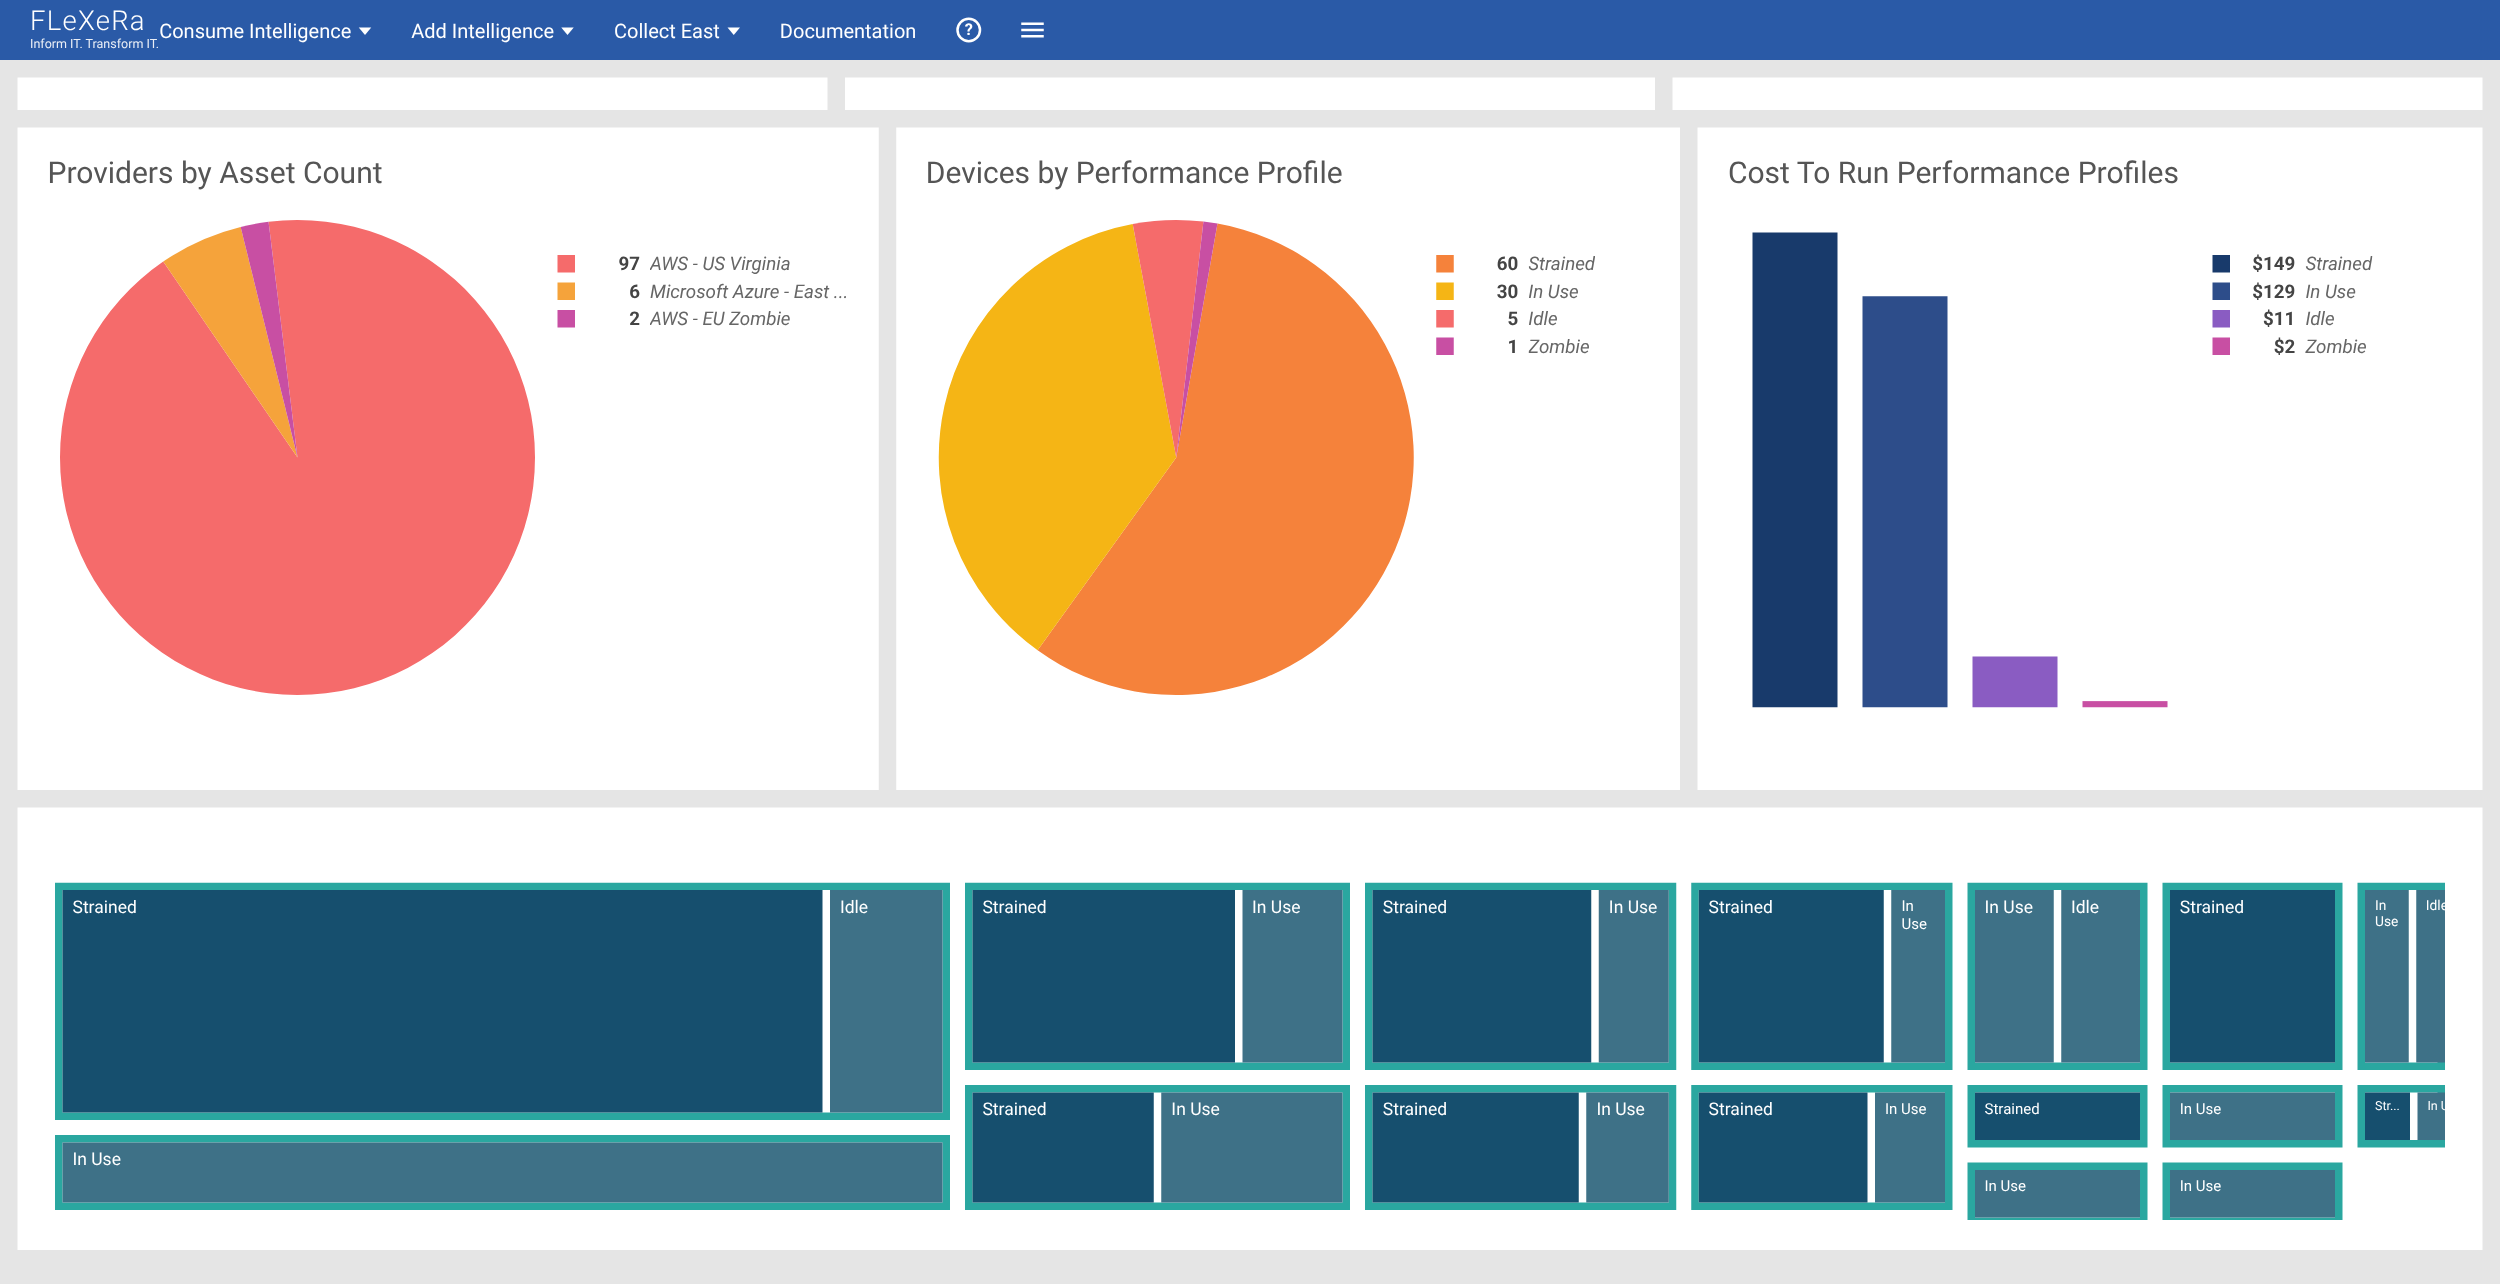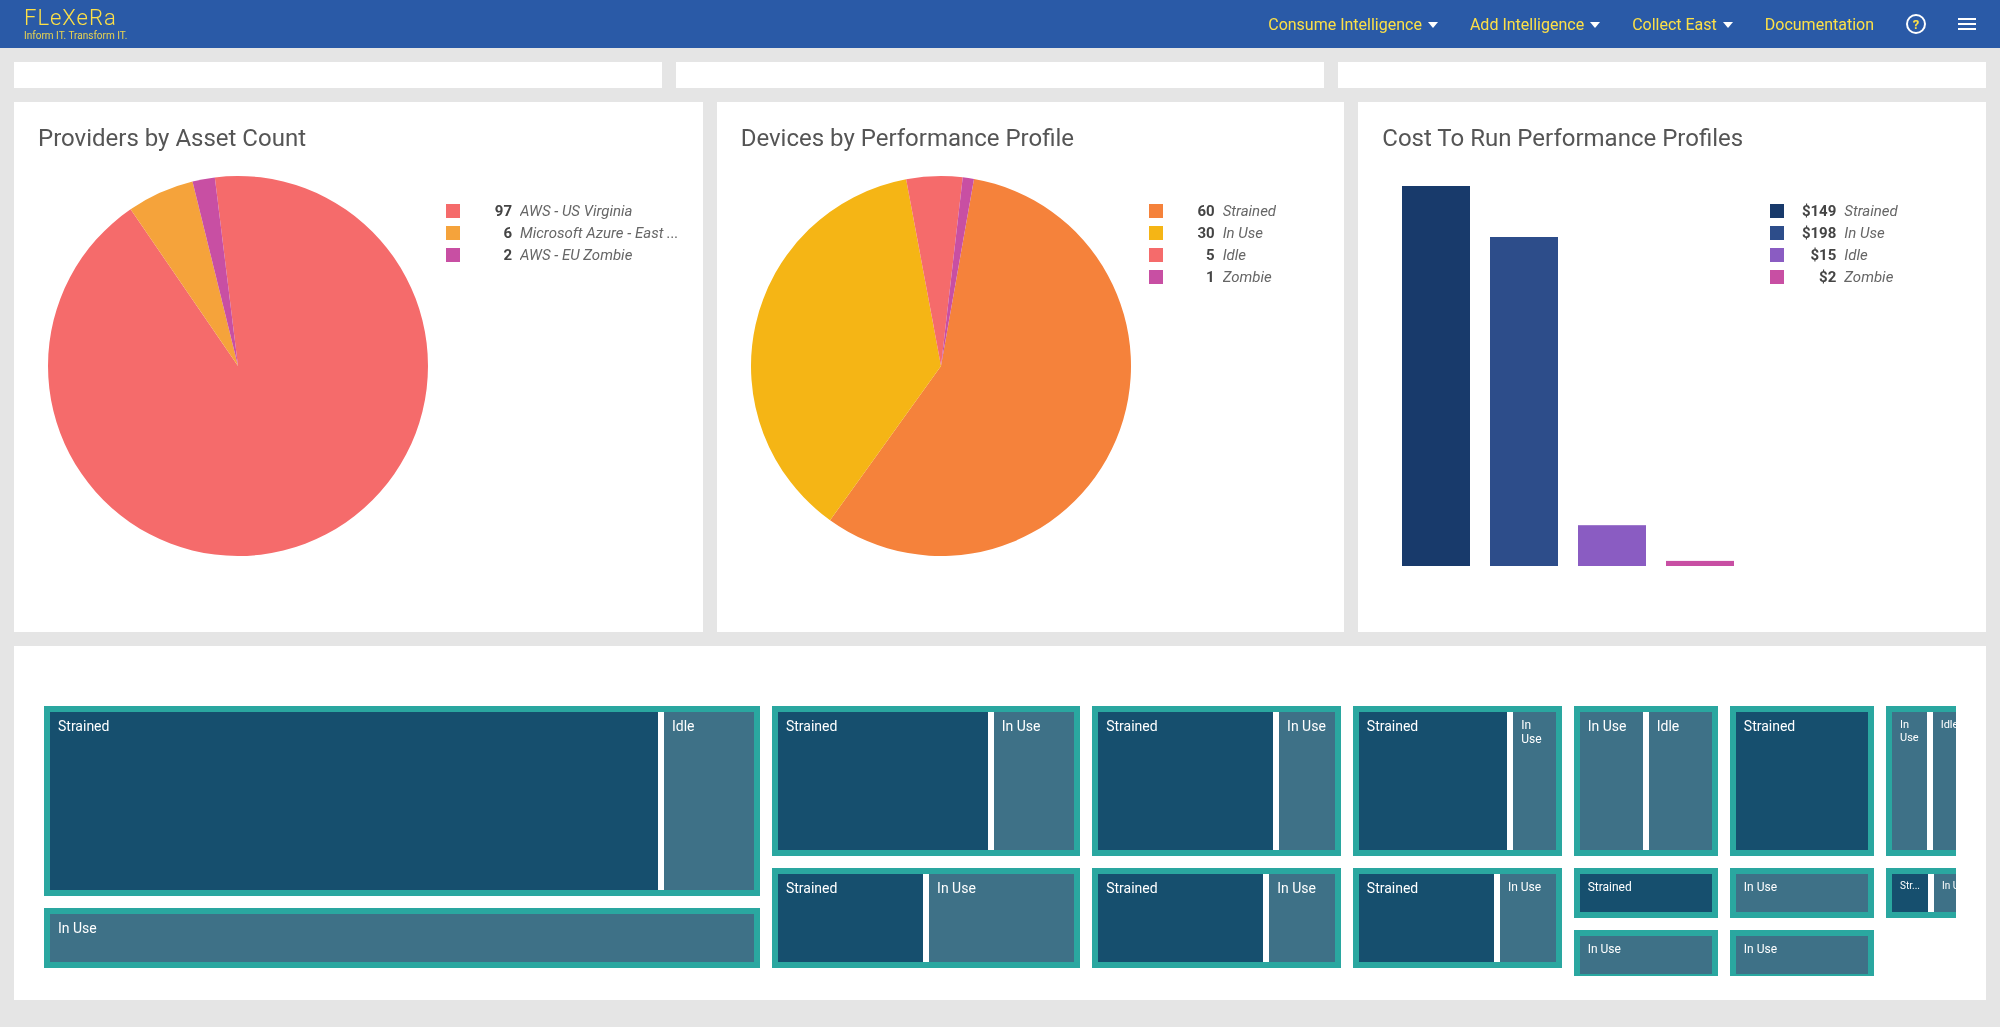--- a/index.html
+++ b/index.html
@@ -7,26 +7,25 @@
     font-family: "Segoe UI", Roboto, Helvetica, Arial, sans-serif;
     background: #e5e5e5;
     color: #333;
     width: 2000px;
     overflow-x: hidden;
   }
 
   
   .topbar {
     background: #2a5aa7;
-    color: #fde047;
+    color: #ffffff;
     height: 48px;
     display: flex;
     align-items: center;
     padding: 0 24px;
-    justify-content: space-between;
   }
   .brand { display: flex; flex-direction: column; line-height: 1; }
   .brand-logo { font-size: 22px; letter-spacing: 1px; font-weight: 300; }
   .brand-tag  { font-size: 10px; opacity: .9; margin-top: 2px; }
   .navlinks { display: flex; align-items: center; gap: 32px; font-size: 16px; }
   .navlink { display: flex; align-items: center; gap: 6px; cursor: pointer; }
   .caret-down {
     width: 0; height: 0; border-left: 5px solid transparent;
     border-right: 5px solid transparent; border-top: 6px solid #fff;
     display: inline-block; margin-top: 2px;
@@ -205,26 +204,26 @@
           <rect x="284" y="394.8993288590604" width="68" height="5.100671140939597" fill="#c84fa3"></rect>
         </svg>
       <div class="legend" id="legend-cost">
           <div class="legend-row">
             <span class="swatch" style="background:#183a6b"></span>
             <span class="legend-val">$149</span>
             <span class="legend-lbl">Strained</span>
           </div>
           <div class="legend-row">
             <span class="swatch" style="background:#2d4d8a"></span>
-            <span class="legend-val">$198</span>
+            <span class="legend-val">$129</span>
             <span class="legend-lbl">In Use</span>
           </div>
           <div class="legend-row">
             <span class="swatch" style="background:#8a5cc2"></span>
-            <span class="legend-val">$15</span>
+            <span class="legend-val">$11</span>
             <span class="legend-lbl">Idle</span>
           </div>
           <div class="legend-row">
             <span class="swatch" style="background:#c84fa3"></span>
             <span class="legend-val">$2</span>
             <span class="legend-lbl">Zombie</span>
           </div>
         </div>
     </div>
   </div>

